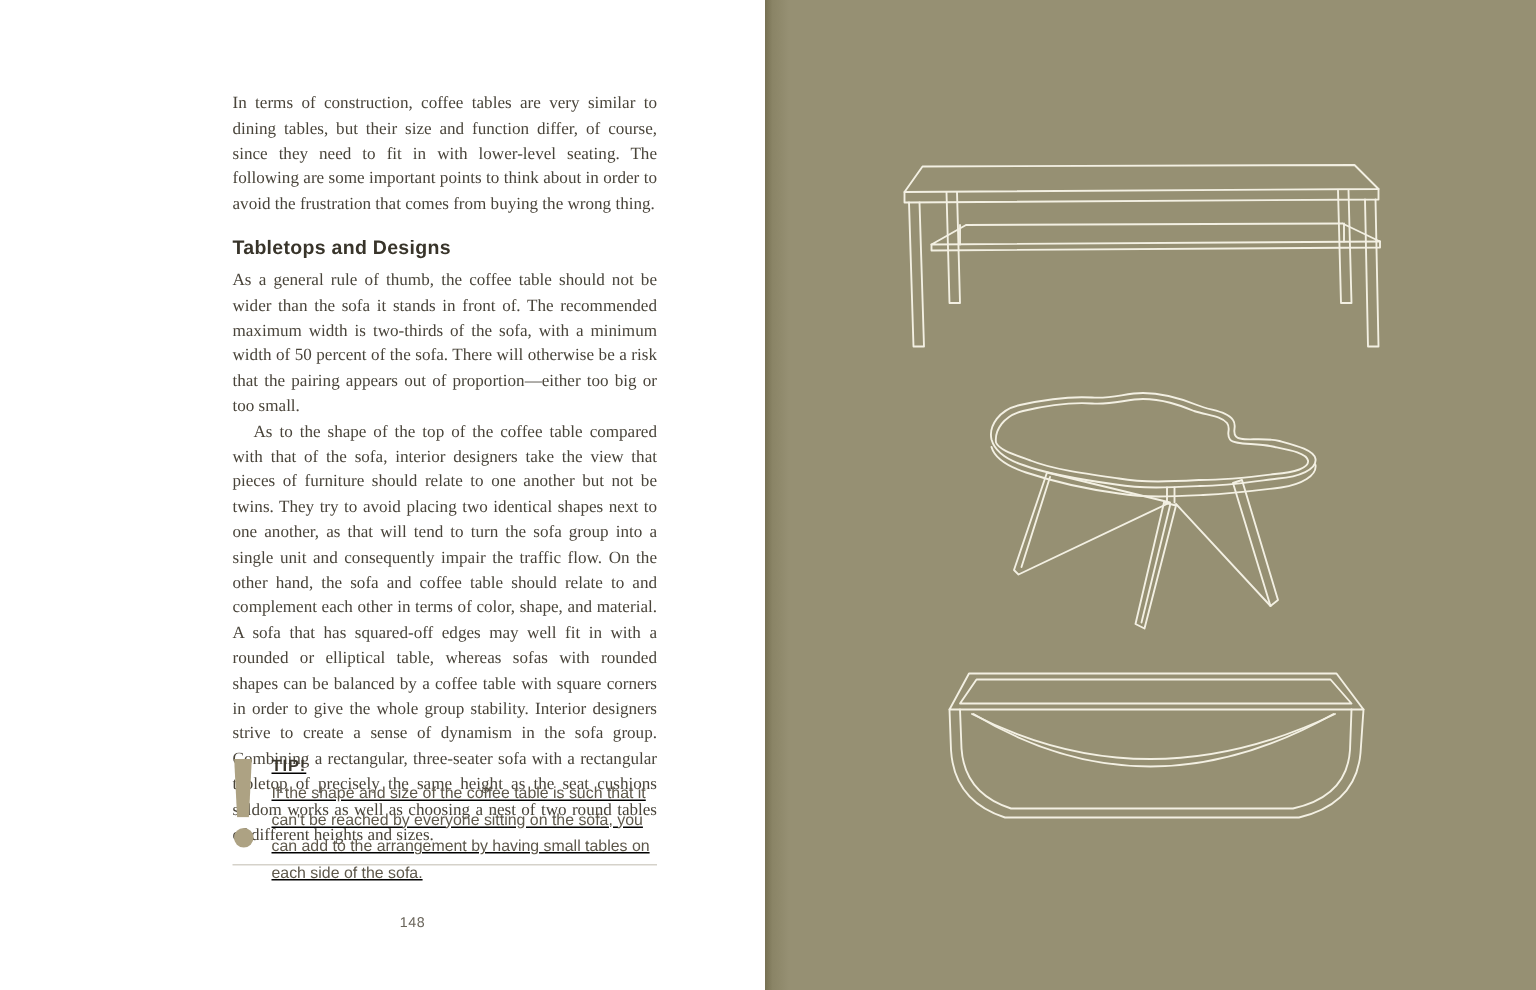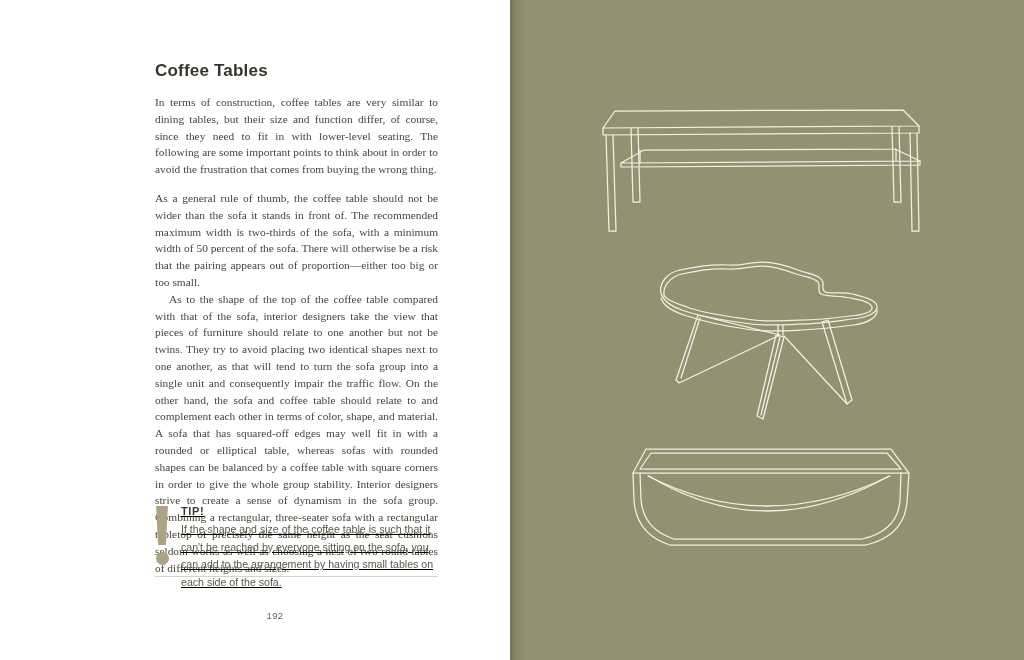--- a/index.html
+++ b/index.html
@@ -58,39 +58,39 @@
   #illo-organic { left:140px; top:258px; }
   #illo-curved  { left:118px; top:444px; }
 </style>
 </head>
 <body>
 
 <div class="spread">
 
   <section class="page-left">
     <div class="text-col">
-      <h1 class="doc-title">Coffee Tables</h1>
       <p class="body-p intro">In terms of construction, coffee tables are very similar to dining tables, but their size and function differ, of course, since they need to fit in with lower-level seating. The following are some important points to think about in order to avoid the frustration that comes from buying the wrong thing.</p>
+      <h2 class="sec-head">Tabletops and Designs</h2>
       <p class="body-p">As a general rule of thumb, the coffee table should not be wider than the sofa it stands in front of. The recommended maximum width is two-thirds of the sofa, with a minimum width of 50 percent of the sofa. There will otherwise be a risk that the pairing appears out of proportion—either too big or too small.</p>
       <p class="body-p indent-p">As to the shape of the top of the coffee table compared with that of the sofa, interior designers take the view that pieces of furniture should relate to one another but not be twins. They try to avoid placing two identical shapes next to one another, as that will tend to turn the sofa group into a single unit and consequently impair the traffic flow. On the other hand, the sofa and coffee table should relate to and complement each other in terms of color, shape, and material. A sofa that has squared-off edges may well fit in with a rounded or elliptical table, whereas sofas with rounded shapes can be balanced by a coffee table with square corners in order to give the whole group stability. Interior designers strive to create a sense of dynamism in the sofa group. Combining a rectangular, three-seater sofa with a rectangular tabletop of precisely the same height as the seat cushions seldom works as well as choosing a nest of two round tables of different heights and sizes.</p>
     </div>
 
     <div class="tip">
       <div class="tip-icon">
         <div class="tip-bar"></div>
         <div class="tip-dot"></div>
       </div>
       <div class="tip-content">
         <div class="tip-label">TIP!</div>
         <p class="tip-text">If the shape and size of the coffee table is such that it can't be reached by everyone sitting on the sofa, you can add to the arrangement by having small tables on each side of the sofa.</p>
       </div>
     </div>
 
     <div class="rule"></div>
-    <div class="page-number">192</div>
+    <div class="page-number">148</div>
   </section>
 
   <section class="page-right illos">
 
     <svg id="illo-rect" width="332" height="132" viewBox="0 0 332 132">
       <polygon points="17,7 305,6 321,22 5,24"></polygon>
       <path d="M5,24 L5,31 L321,29 L321,22"></path>
       <path d="M8,31 L11,127 M15,31 L18,127 M11,127 L18,127"></path>
       <path d="M312,29 L314,127 M319,29 L321,127 M314,127 L321,127"></path>
       <path d="M33,24 L35,98 M40,24 L42,98 M35,98 L42,98"></path>

